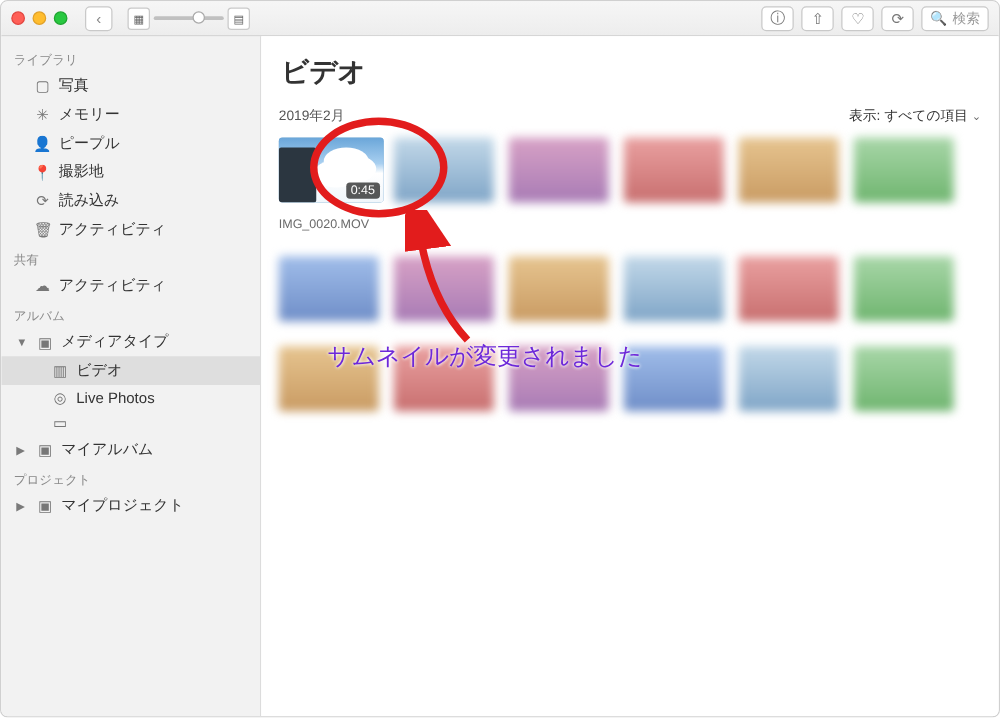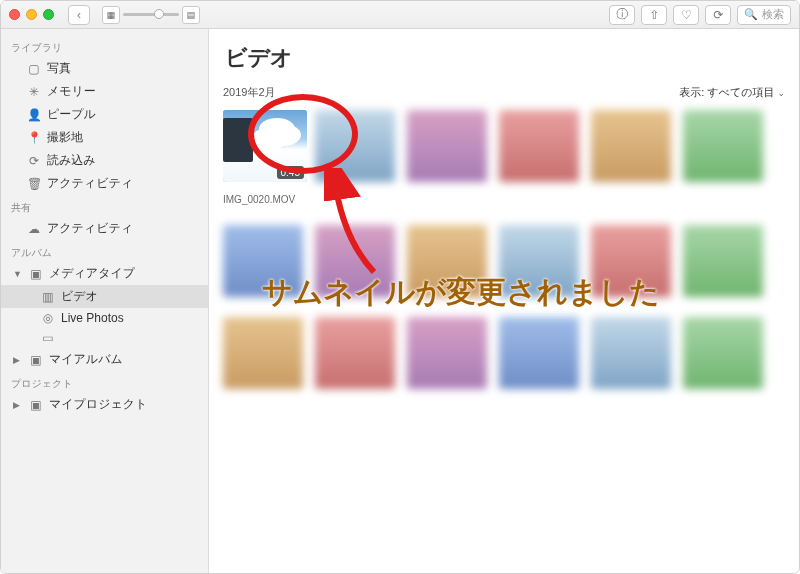--- a/index.html
+++ b/index.html
@@ -116,21 +116,21 @@
 .group-header .right { color: #333; }
 .chev { font-size: 9px; color: #666; }
 .grid {
   display: grid;
   grid-template-columns: repeat(6, 80px);
   gap: 20px 12px;
   padding-top: 2px;
 }
 .thumb-item { width: 80px; }
 .thumb {
-  width: 80px; height: 72px; border-radius: 3px;
+  width: 80px; height: 52px; border-radius: 3px;
   background: #ccc;
   filter: blur(4px);
 }
 .thumb.v1 { background: linear-gradient(#c2d8e8,#7fa5c7); }
 .thumb.v2 { background: linear-gradient(#d7a1c5,#a87bb5); }
 .thumb.v3 { background: linear-gradient(#e6c48f,#c99b63); }
 .thumb.v4 { background: linear-gradient(#a8d6a8,#6fb56f); }
 .thumb.v5 { background: linear-gradient(#e9a0a0,#c86f6f); }
 .thumb.v6 { background: linear-gradient(#a0bde9,#6f8ec8); }
 .thumb-item.featured .thumb { filter: none; position: relative; overflow: hidden; background: #7fb0d6; width: 84px; }
@@ -155,21 +155,21 @@
 .caption { font-size: 10px; color: #6a6a6a; margin-top: 12px; white-space: nowrap; }
 
 .anno-circle {
   position: absolute; left: 248px; top: 94px;
   width: 110px; height: 80px;
   border: 6px solid #e21c1c; border-radius: 50%;
   pointer-events: none;
 }
 .anno-text {
   position: absolute; left: 262px; top: 272px;
-  font-size: 30px; font-weight: 700; color: #a16207;
+  font-size: 19px; font-weight: 400; color: #6d28d9;
   text-shadow: 0 0 3px #fff, 0 0 3px #fff;
   pointer-events: none;
 }
 .anno-arrow {
   position: absolute; left: 324px; top: 168px;
   width: 60px; height: 110px;
   pointer-events: none;
 }
 </style>
 </head>

